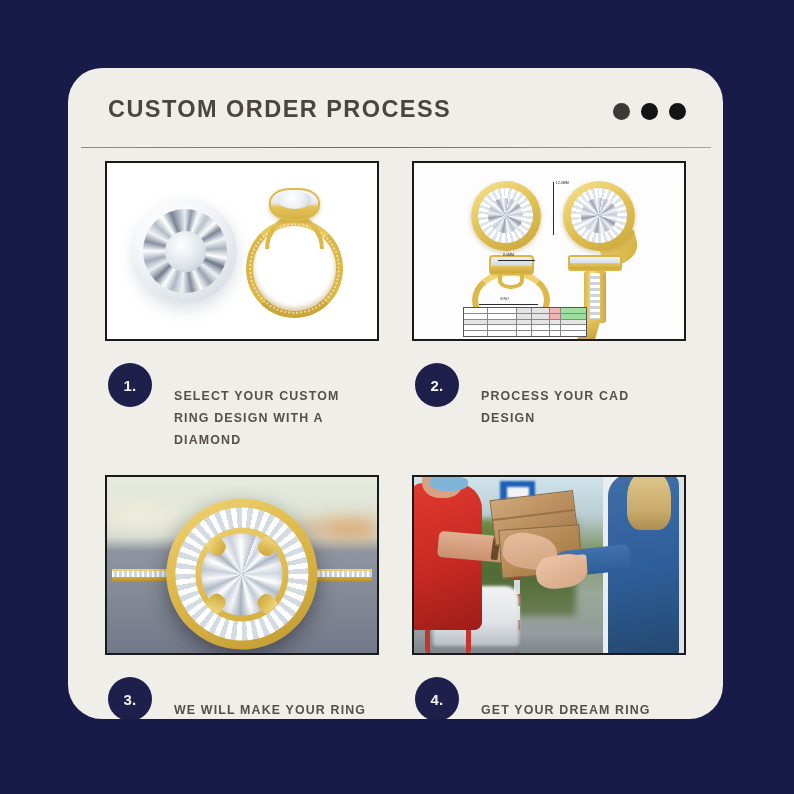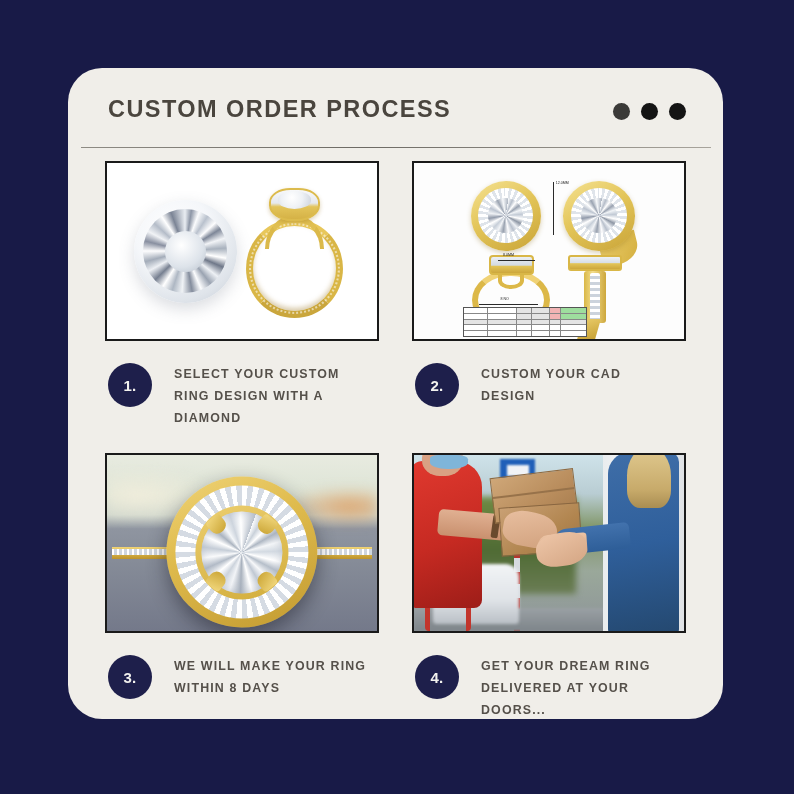--- a/index.html
+++ b/index.html
@@ -114,21 +114,21 @@
     font-size: 15px;
     font-weight: bold;
     display: flex;
     align-items: center;
     justify-content: center;
     letter-spacing: 0.3px;
   }
 
   .step-text {
     margin-left: 22px;
-    margin-top: 0;
+    margin-top: 22px;
     font-size: 12.4px;
     font-weight: bold;
     line-height: 1.78;
     letter-spacing: 1.15px;
     color: #55504a;
     max-width: 195px;
   }
 
   
   .img-diamond-ring { background: #ffffff; }
@@ -754,21 +754,21 @@
               <div class="tcell"></div>
               <div class="tcell"></div>
             <div class="tcell"></div>
               <div class="tcell"></div>
               <div class="tcell"></div>
           </div>
         </div>
       </div>
       <div class="step-caption">
         <div class="step-badge">2.</div>
-        <div class="step-text">CUSTOM YOUR CAD DESIGN</div>
+        <div class="step-text">PROCESS YOUR CAD DESIGN</div>
       </div>
     </div>
 
     <div class="step">
       <div class="thumb img-ring-photo">
         <div class="photo-bg-cream"></div>
         <div class="photo-bg-warm"></div>
         <div class="band-left"></div>
         <div class="band-right"></div>
         <div class="big-ring">

